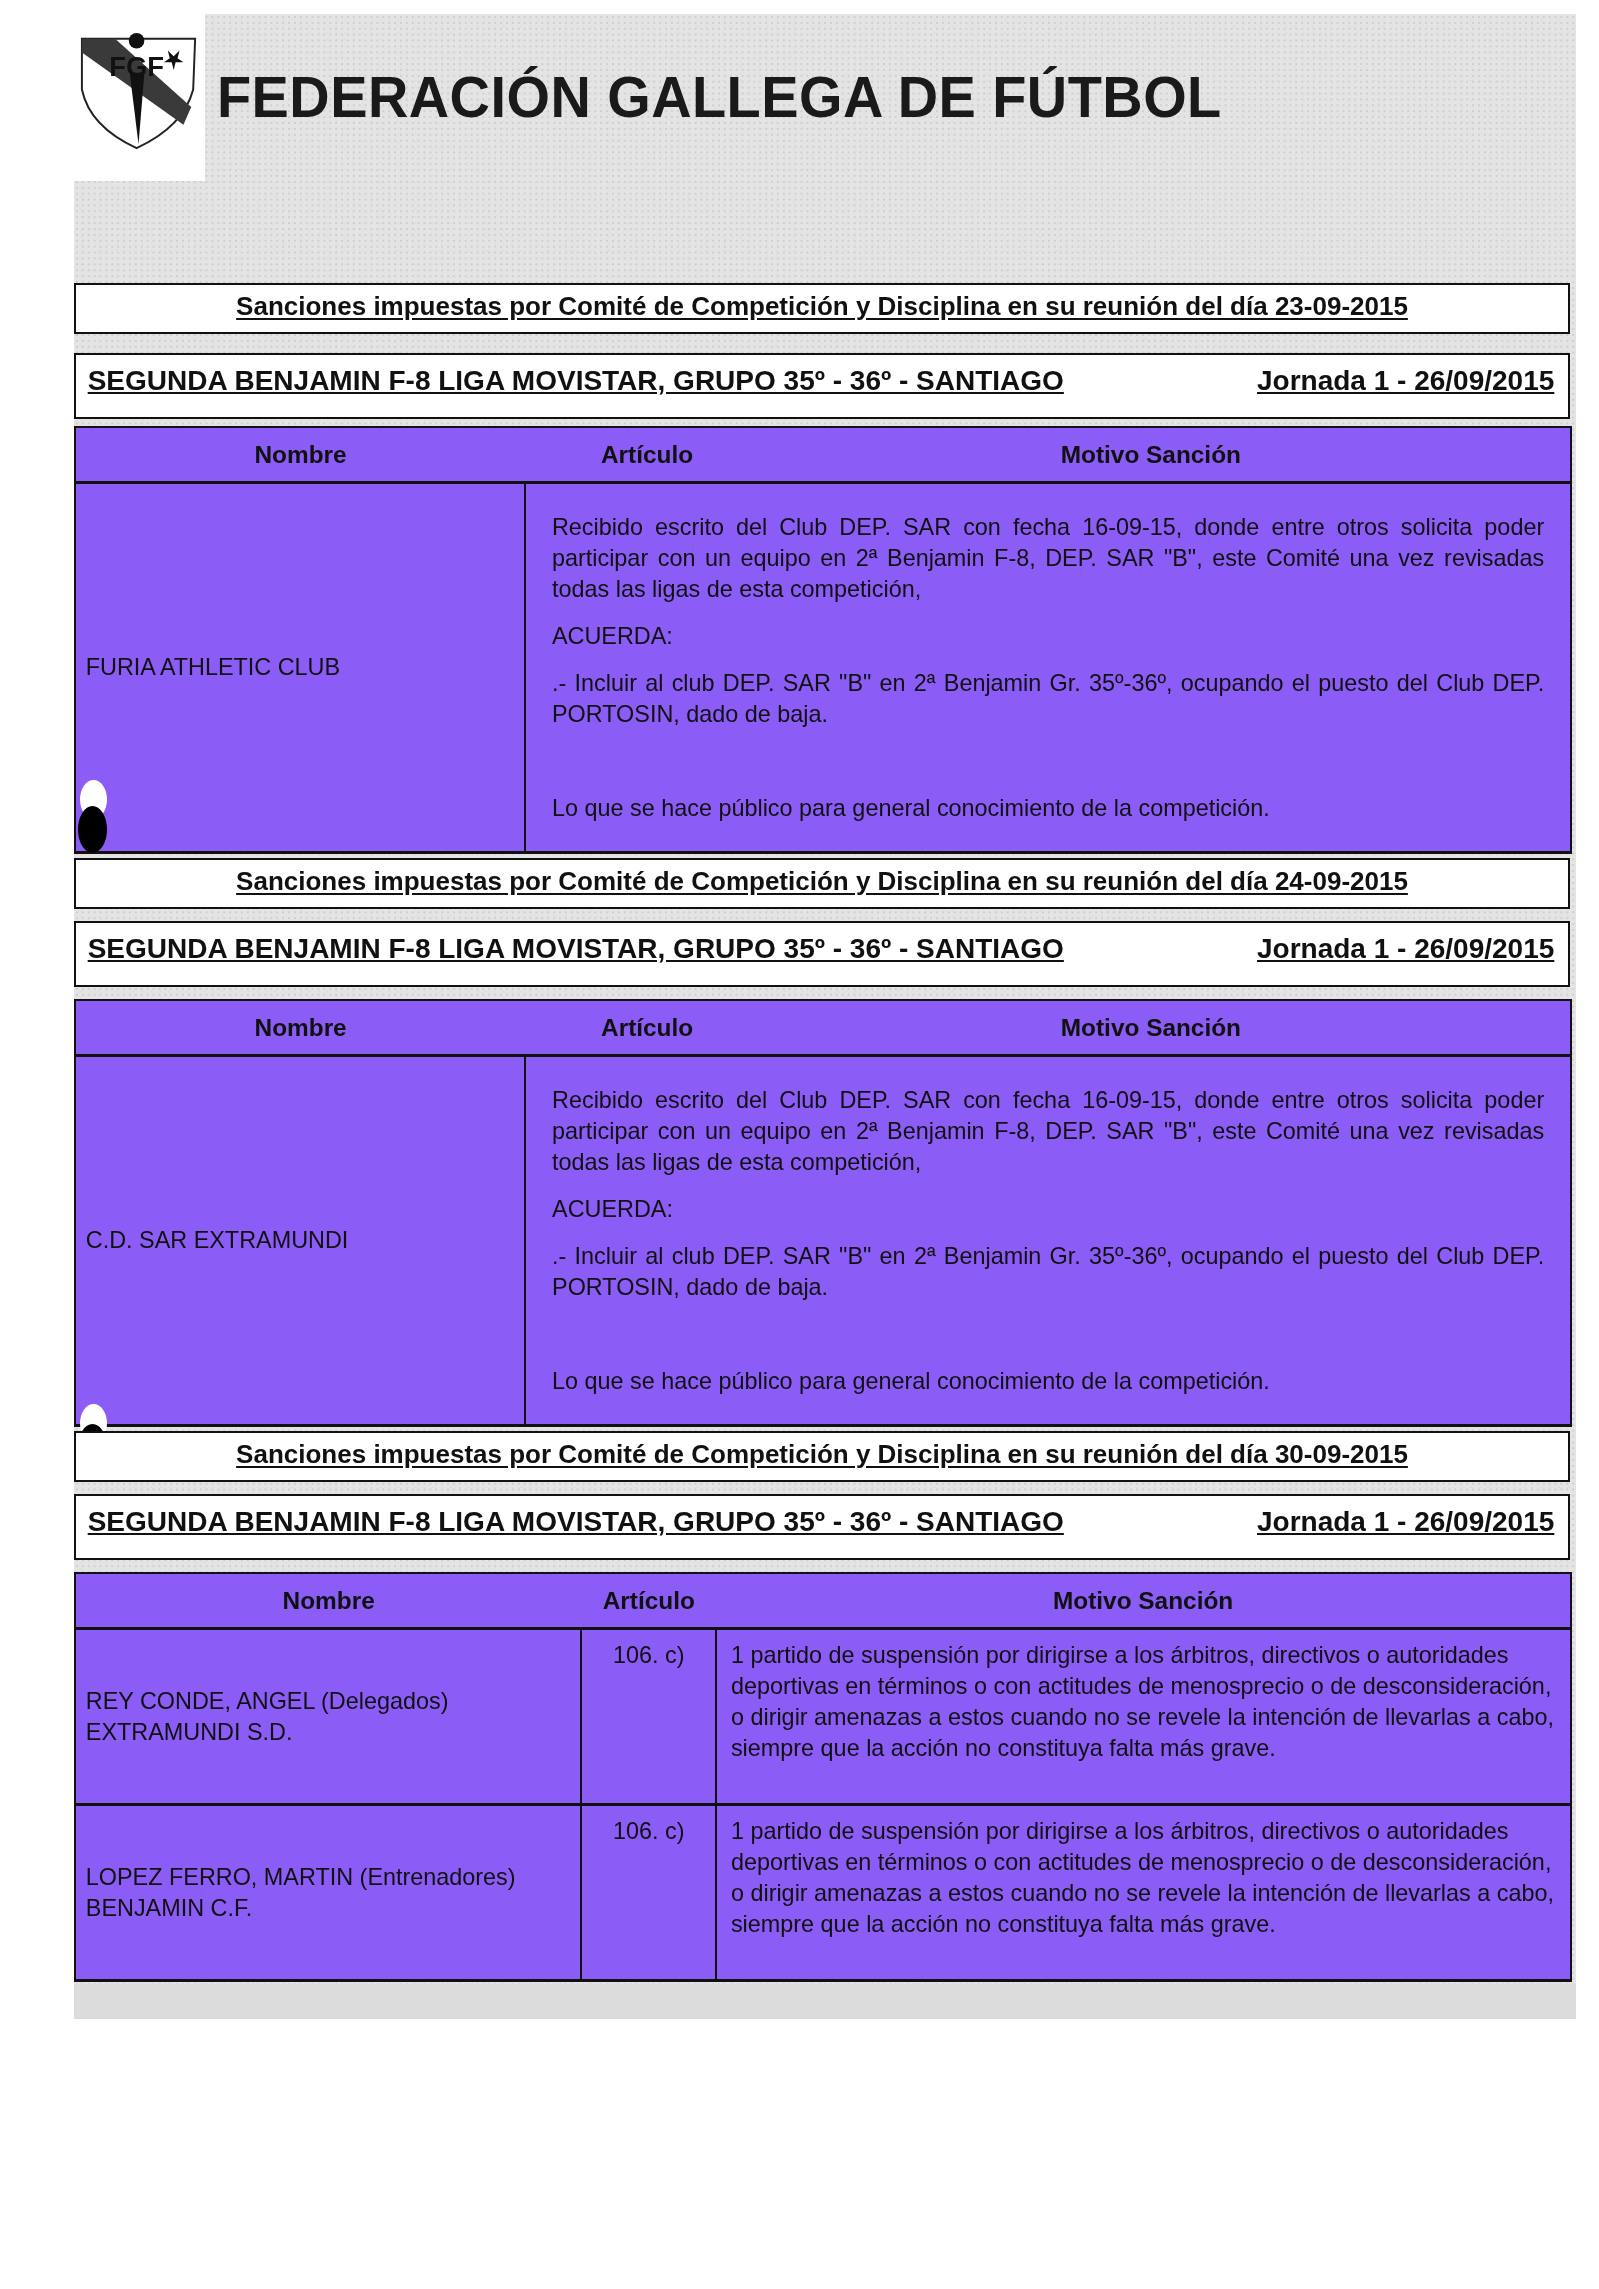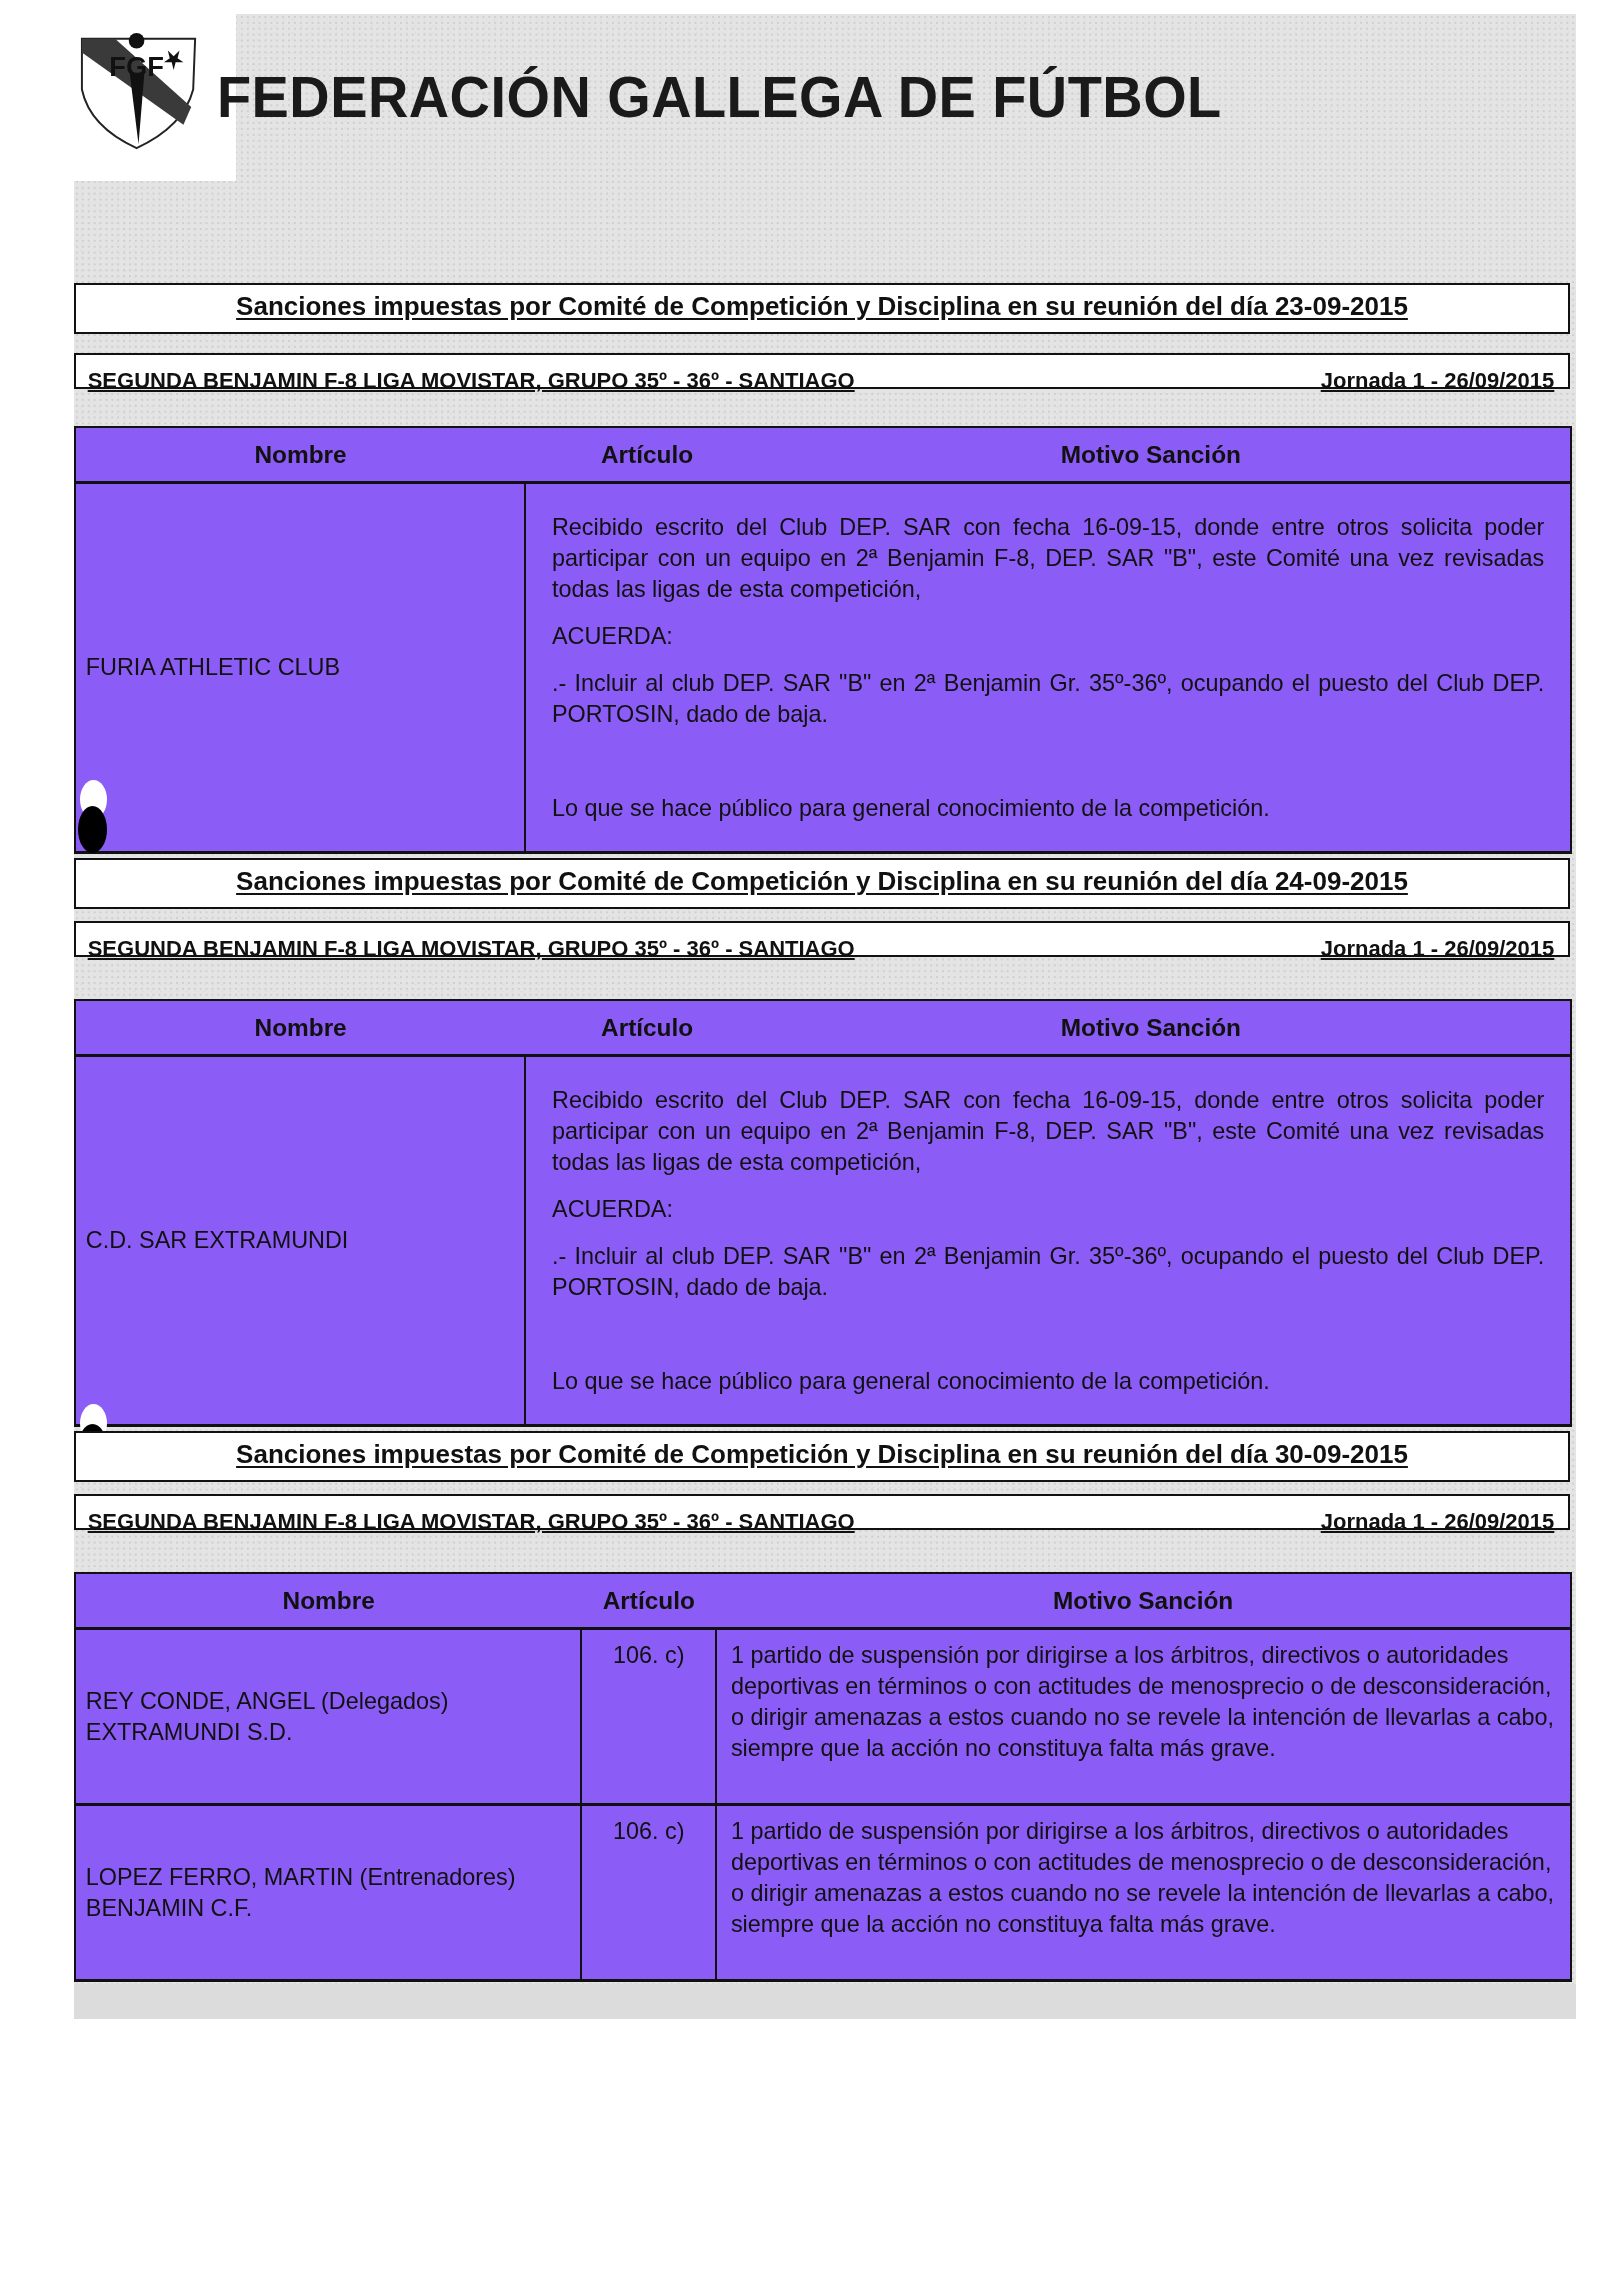--- a/index.html
+++ b/index.html
@@ -12,40 +12,40 @@
   .scan-bg {
     position: absolute; left: 74px; top: 13.7px; width: 1502px; height: 2001px;
     background-color: #e4e4e4;
     background-image:
       radial-gradient(#cfcfcf 0.8px, transparent 1.2px),
       radial-gradient(#d8d8d8 0.7px, transparent 1.1px);
     background-size: 5.9px 5.9px, 8.8px 6.8px;
     background-position: 0 0, 2.9px 2px;
   }
   .logo-area {
-    position: absolute; left: 0; top: 0; width: 236px; height: 181px; background: #fff;
+    position: absolute; left: 0; top: 0; width: 205px; height: 181px; background: #fff;
   }
   .logo {
     position: absolute; left: 76px; top: 29px; width: 127px; height: 122px;
   }
   .org-title {
     position: absolute; left: 217px; top: 64px;
     font-size: 57px; font-weight: bold; letter-spacing: 0.5px; color: #1a1a1a;
     transform: scaleX(0.98); transform-origin: left;
   }
   .box {
     position: absolute; left: 74px; width: 1496px; background: #fff;
     border: 2.9px solid #111; box-sizing: border-box;
   }
   .meeting-title {
     height: 51px; text-align: center; font-weight: bold; font-size: 26px;
     line-height: 43px; text-decoration: underline; text-underline-offset: 2.9px;
   }
   .comp-bar {
-    height: 36px; font-weight: bold; font-size: 22px; line-height: 51px;
+    height: 66px; font-weight: bold; font-size: 28px; line-height: 51px;
     padding: 0 13.7px 0 11.7px; display: flex; justify-content: space-between; text-decoration: underline;
   }
   .comp-bar .jornada { font-weight: bold; }
   table.sanc {
     position: absolute; left: 74px; width: 1498px; border-collapse: collapse;
     background: #8b5cf6; font-size: 23.4px;
   }
   table.sanc th {
     font-weight: bold; font-size: 24.4px; height: 51px; text-align: center;
     border-top: 2.9px solid #111; border-bottom: 3.9px solid #111;

